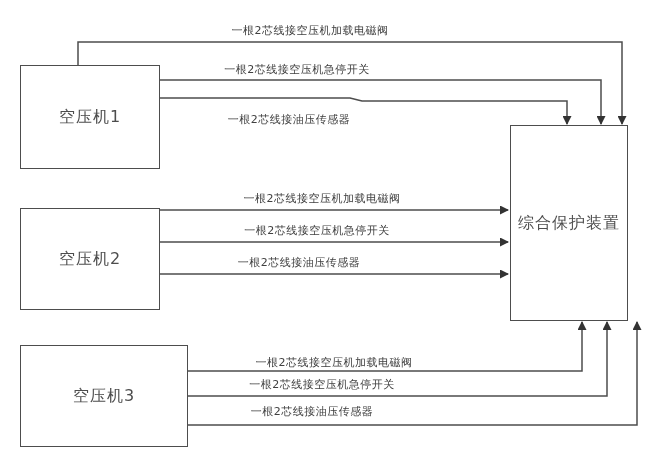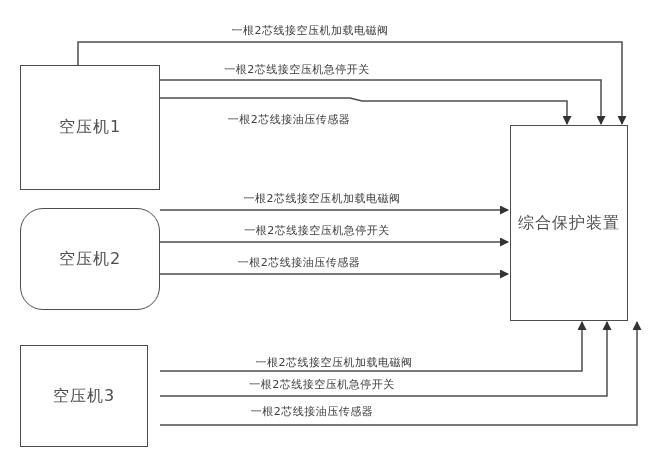--- a/index.html
+++ b/index.html
@@ -63,29 +63,29 @@
         <polyline points="159,98 350,98 362,101 567,101 567,124" fill="none" stroke="#4d4d4d" stroke-width="1.5" marker-end="url(#arrowhead)"></polyline>
         <polyline points="160,210 508,210" fill="none" stroke="#4d4d4d" stroke-width="1.5" marker-end="url(#arrowhead)"></polyline>
         <polyline points="160,242 508,242" fill="none" stroke="#4d4d4d" stroke-width="1.5" marker-end="url(#arrowhead)"></polyline>
         <polyline points="160,274 508,274" fill="none" stroke="#4d4d4d" stroke-width="1.5" marker-end="url(#arrowhead)"></polyline>
         <polyline points="160,371 582,371 582,322" fill="none" stroke="#4d4d4d" stroke-width="1.5" marker-end="url(#arrowhead)"></polyline>
         <polyline points="160,396 607,396 607,322" fill="none" stroke="#4d4d4d" stroke-width="1.5" marker-end="url(#arrowhead)"></polyline>
         <polyline points="160,425 637,425 637,322" fill="none" stroke="#4d4d4d" stroke-width="1.5" marker-end="url(#arrowhead)"></polyline>
       </g>
   </svg>
 
-  <div class="node-box" style="left:20px; top:65px; width:140px; height:125px;">
+  <div class="node-box" style="left:20px; top:65px; width:140px; height:104px;">
     <span class="node-label">空压机1</span>
   </div>
 
-  <div class="node-box" style="left:20px; top:208px; width:140px; height:102px;border-radius:23px;">
+  <div class="node-box" style="left:20px; top:208px; width:140px; height:102px;">
     <span class="node-label">空压机2</span>
   </div>
 
-  <div class="node-box" style="left:20px; top:345px; width:128px; height:102px;">
+  <div class="node-box" style="left:20px; top:345px; width:168px; height:102px;">
     <span class="node-label">空压机3</span>
   </div>
 
   <div class="node-box" style="left:510px; top:125px; width:118px; height:196px;">
     <span class="node-label">综合保护装置</span>
   </div>
 
   <div class="wire-label" style="left:310px; top:30px;">一根2芯线接空压机加载电磁阀</div>
   <div class="wire-label" style="left:297px; top:69px;">一根2芯线接空压机急停开关</div>
   <div class="wire-label" style="left:289px; top:119px;">一根2芯线接油压传感器</div>

